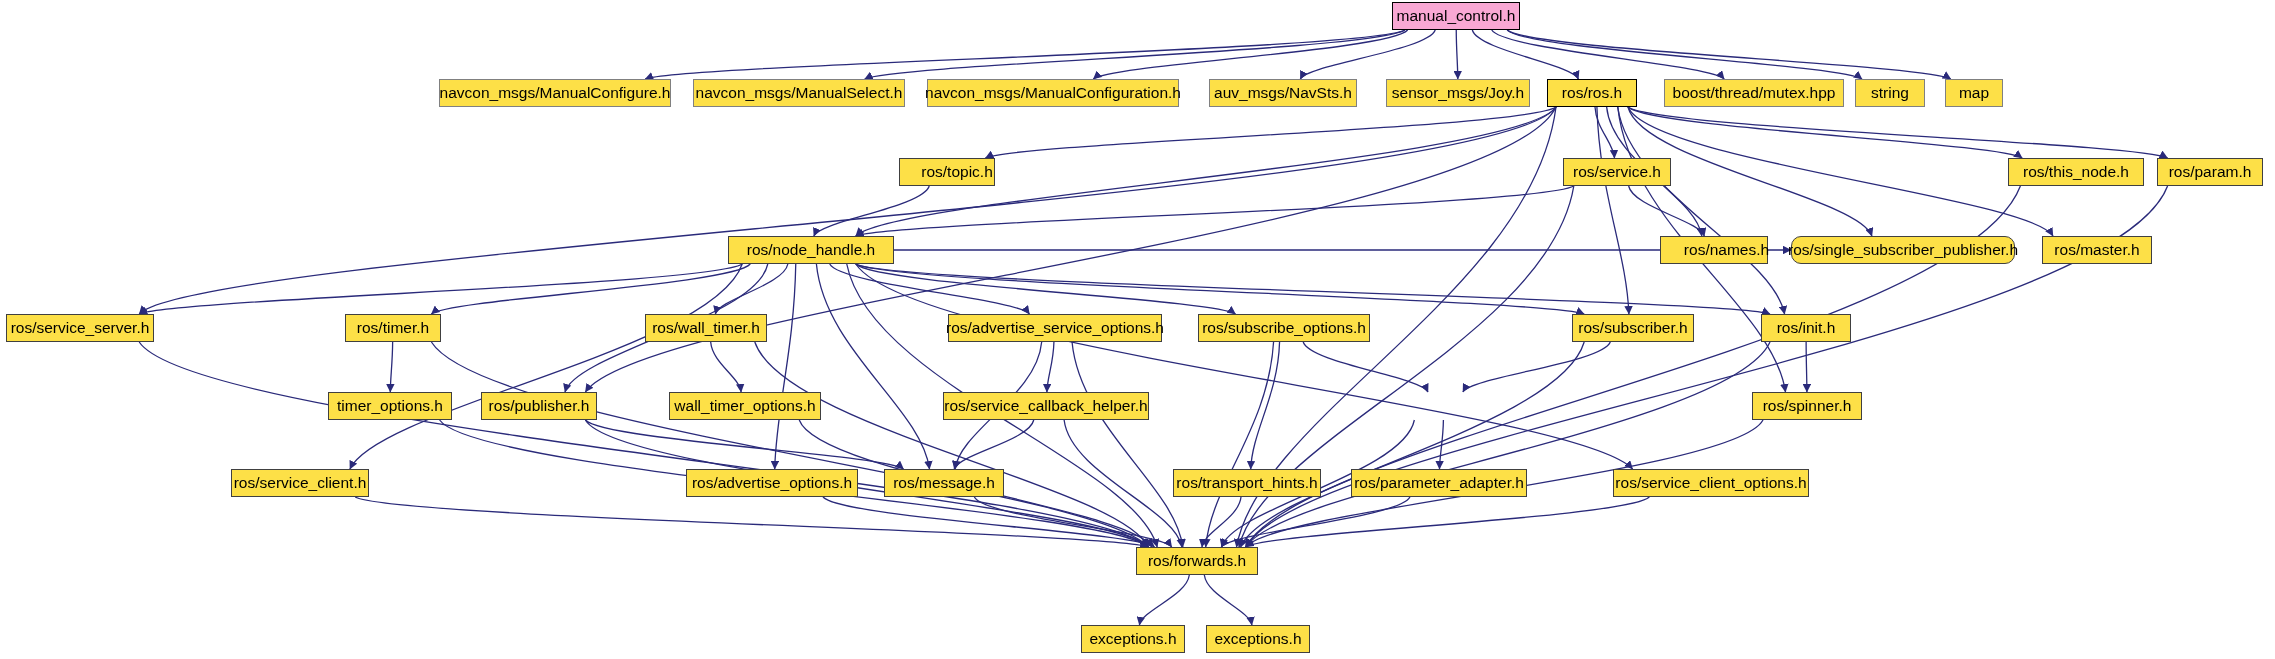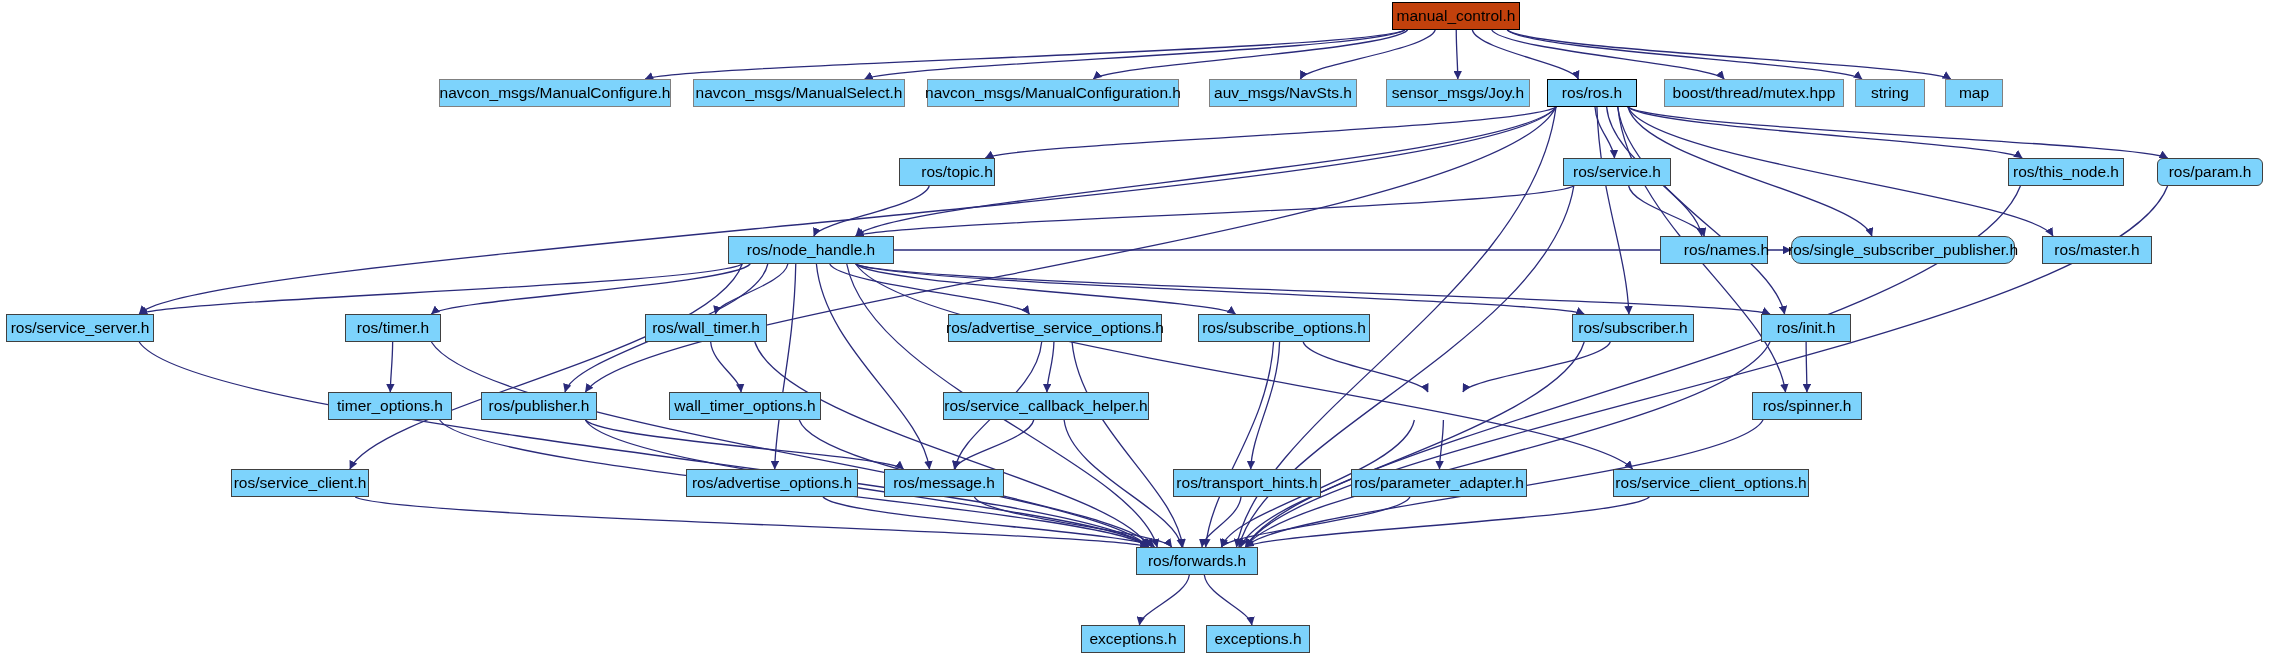--- a/index.html
+++ b/index.html
@@ -30,33 +30,33 @@
     top: 0;
     width: 2275px;
     height: 659px;
   }
   .node {
     position: absolute;
     box-sizing: border-box;
     display: flex;
     align-items: center;
     justify-content: center;
-    background: #7dd3fc;
+    background: #fde047;
     border: 1px solid #808080;
     color: #000000;
     font-family: "Liberation Sans", sans-serif;
     font-size: 15.5px;
     line-height: 1;
     white-space: nowrap;
     height: 28px;
     padding: 0 8px;
     cursor: pointer;
   }
   .node.root {
-    background: #c2410c;
+    background: #f9a8d4;
     border: 1px solid #000000;
   }
   .node.strong {
     border: 1px solid #404040;
   }
   .node.black {
     border: 1px solid #000000;
     text-align: center;
   }
 </style>
@@ -178,24 +178,24 @@
       </div>
       <div class="node" style="left: 1945px; top: 79px; width: 58px;">
         <span>map</span>
       </div>
       <div class="node strong" style="left: 899px; top: 158px; width: 96px; padding-left: 28px;">
         <span>ros/topic.h</span>
       </div>
       <div class="node strong" style="left: 1563px; top: 158px; width: 108px;">
         <span>ros/service.h</span>
       </div>
-      <div class="node strong" style="left: 2008px; top: 158px; width: 116px;">
+      <div class="node strong" style="left: 2008px; top: 158px; width: 136px;">
         <span>ros/this_node.h</span>
       </div>
-      <div class="node strong" style="left: 2157px; top: 158px; width: 106px; border-radius: 6px;">
+      <div class="node strong" style="left: 2157px; top: 158px; width: 106px;">
         <span>ros/param.h</span>
       </div>
       <div class="node strong" style="left: 728px; top: 236px; width: 166px;">
         <span>ros/node_handle.h</span>
       </div>
       <div class="node strong" style="left: 1660px; top: 236px; width: 108px; padding-left: 33px;">
         <span>ros/names.h</span>
       </div>
       <div class="node strong" style="left: 1791px; top: 236px; width: 224px; border-radius: 10px;">
         <span>ros/single_subscriber_publisher.h</span>

